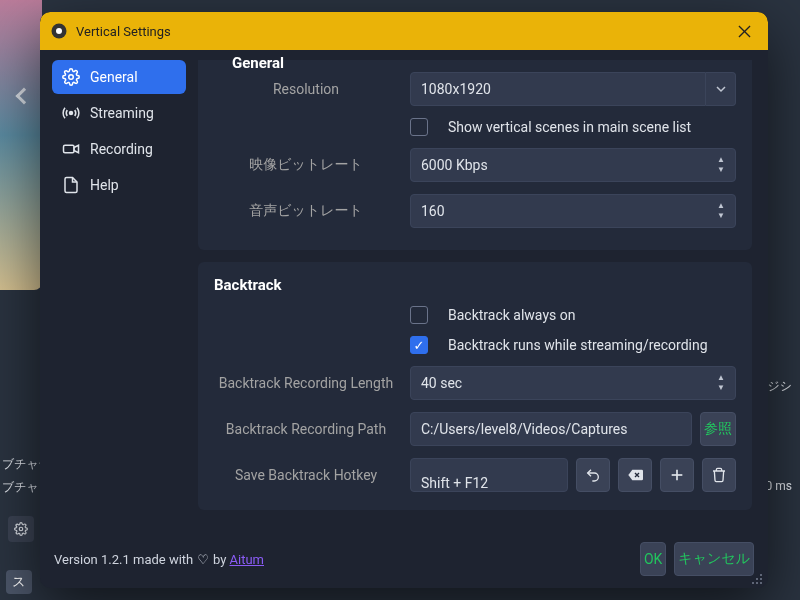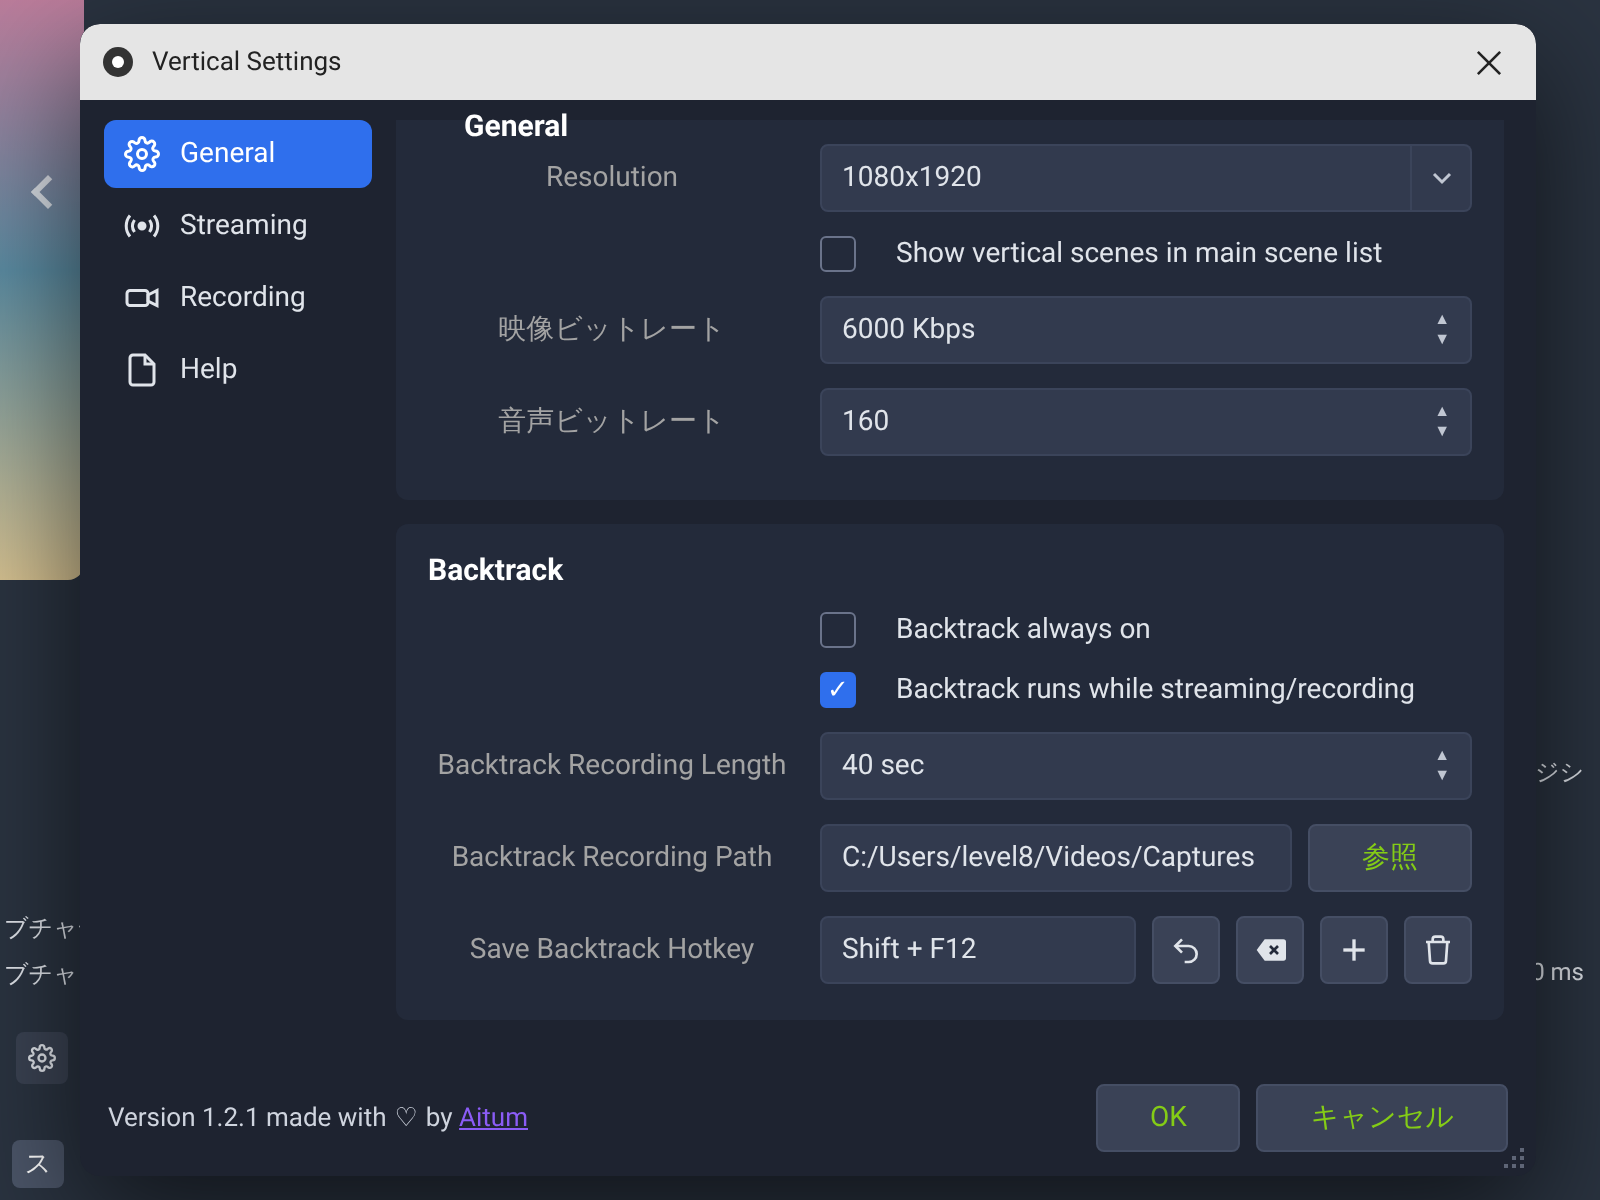--- a/index.html
+++ b/index.html
@@ -19,21 +19,21 @@
   .bg-r1 { position:absolute; right:8px; top:378px; color:#e0e4ea; font-size:12px; }
   .bg-r2 { position:absolute; right:8px; top:479px; color:#e0e4ea; font-size:12px; }
 
   .window {
     position: absolute; left: 40px; top: 12px; width: 728px; height: 576px;
     background: #1e2330; border-radius: 10px; box-shadow: 0 20px 60px rgba(0,0,0,.6);
     display: flex; flex-direction: column; color: #e0e4ea; overflow:hidden;
   }
   .titlebar {
     display:flex; align-items:center; height:38px; padding:0 10px;
-    background:#e5e5e5; border-radius:10px 10px 0 0; color:#222;
+    background:#eab308; border-radius:10px 10px 0 0; color:#222;
   }
   .titlebar .ticon { width:18px; height:18px; margin-right:8px; }
   .titlebar .title { font-size:13px; }
   .titlebar .spacer { flex:1; }
   .titlebar .close { width:28px; height:28px; display:flex; align-items:center; justify-content:center; border-radius:4px; cursor:pointer; }
 
   .body { flex:1; display:flex; padding:10px 12px 4px 12px; gap:12px; overflow:hidden; }
 
   .sidebar { width:134px; display:flex; flex-direction:column; gap:2px; }
   .nav-item {
@@ -61,24 +61,24 @@
 
   .spin { justify-content:space-between; }
   .spinbtns { display:flex; flex-direction:column; gap:2px; margin-left:auto; }
   .spinbtns span { font-size:8px; cursor:pointer; line-height:1; color:#c0c6d2; }
 
   .checkbox { display:flex; align-items:center; gap:20px; cursor:pointer; font-size:14px; }
   .cb-box { width:18px; height:18px; border:1px solid #6a738a; border-radius:3px; display:flex; align-items:center; justify-content:center; }
   .cb-box.checked { background:#2f6fed; border-color:#2f6fed; }
   .cb-box.checked::after { content:"✓"; color:#fff; font-size:13px; }
 
-  .btn { background:#3a4256; border:1px solid #454e64; color:#84cc16; height:34px; padding:0 26px; border-radius:4px; display:flex; align-items:center; cursor:pointer; font-size:14px; }
+  .btn { background:#3a4256; border:1px solid #454e64; color:#22c55e; height:34px; padding:0 3px; border-radius:4px; display:flex; align-items:center; cursor:pointer; font-size:14px; }
   .iconbtn { width:34px; height:34px; background:#3a4256; border:1px solid #454e64; border-radius:4px; display:flex; align-items:center; justify-content:center; cursor:pointer; }
 
-  .hotkeyrow .txtinput { flex:1; }
+  .hotkeyrow .txtinput { flex:1;align-items:flex-end; }
 
   .footer { display:flex; align-items:center; padding:8px 14px 12px 14px; font-size:13px; color:#cfd4de; }
   .footer .heart { margin:0 4px; }
   .footer a { color:#8b5cf6; }
   .footer .fspacer { flex:1; }
   .resizer { position:absolute; right:6px; bottom:4px; width:12px; height:12px; opacity:.6; }
   .resizer::before{content:"";position:absolute;right:0;bottom:0;width:2px;height:2px;background:#8a92a6;box-shadow:-4px 0 #8a92a6,-8px 0 #8a92a6,0 -4px #8a92a6,-4px -4px #8a92a6,0 -8px #8a92a6;}
 
   svg { display:block; }
   .general-cut { position:absolute; left:192px; top:42px; font-weight:700; color:#fff; font-size:15px; }

